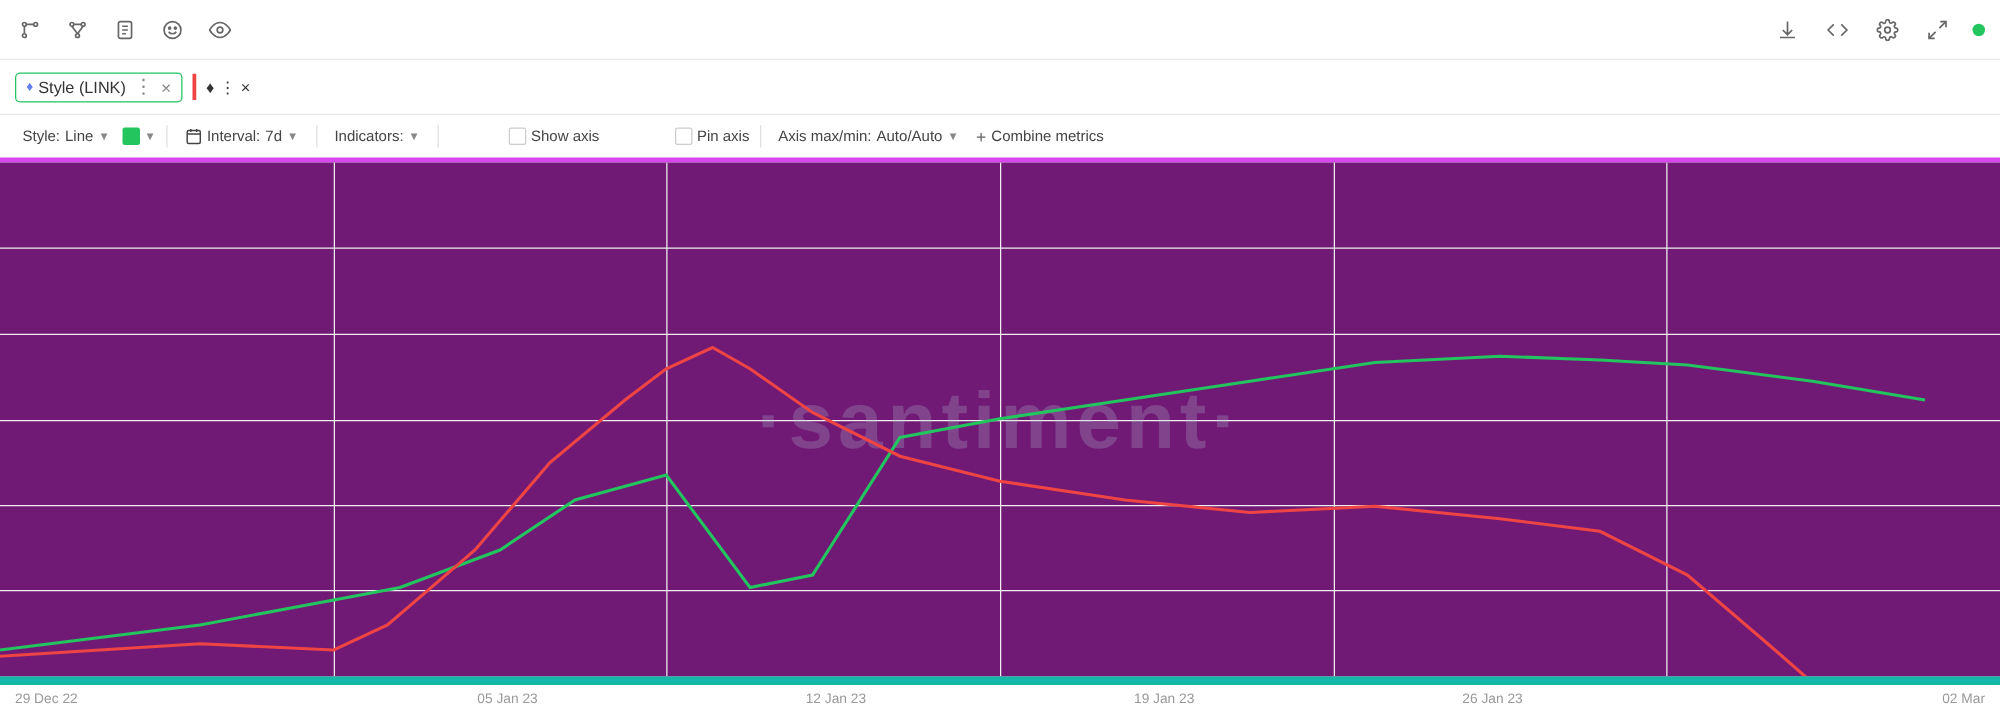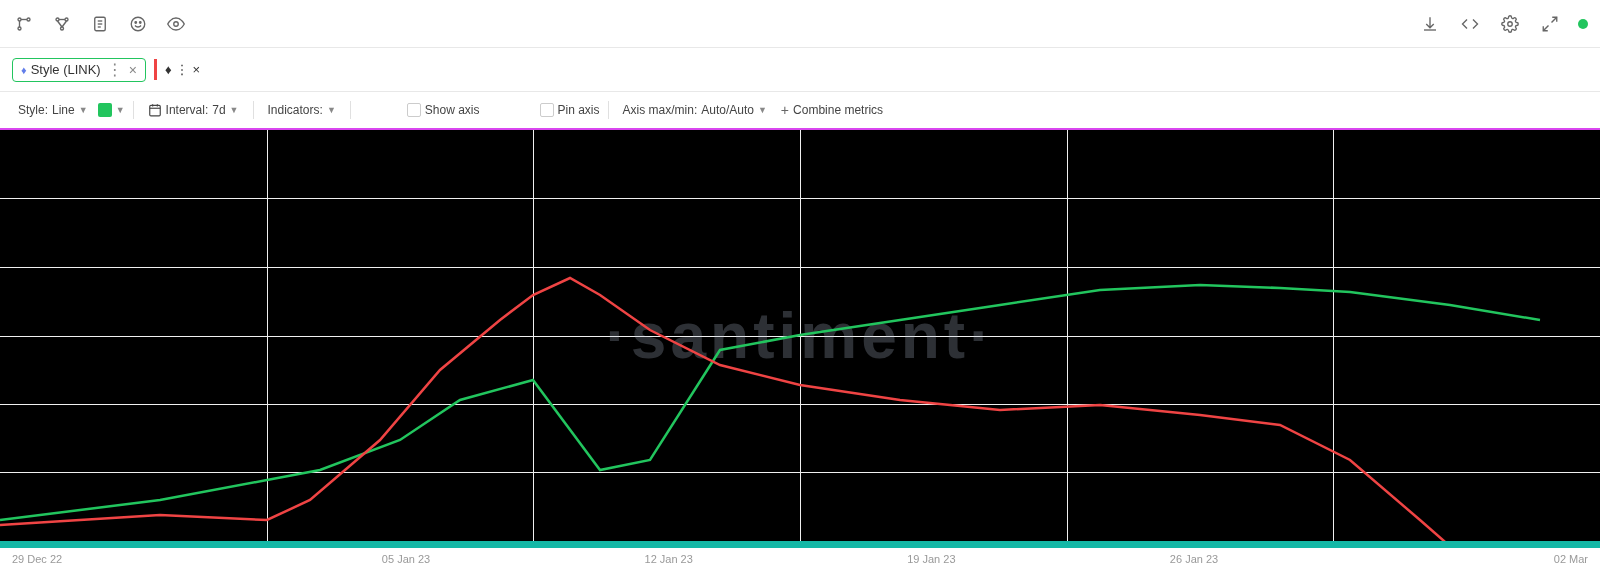--- a/index.html
+++ b/index.html
@@ -106,21 +106,21 @@
       font-size: 13px;
       background: #fff;
       color: #333;
     }
 
     .toolbar-section {
       display: flex;
       align-items: center;
       padding: 4px 12px;
       gap: 4px;
-      border-bottom: 2px solid #d946ef;
+      border-bottom: 4px solid #d946ef;
       height: 38px;
     }
 
     .toolbar-item {
       display: flex;
       align-items: center;
       gap: 4px;
       font-size: 12px;
       color: #444;
       cursor: pointer;
@@ -172,21 +172,21 @@
       font-size: 12px;
       color: #444;
       cursor: pointer;
       margin-left: 4px;
     }
 
     .chart-area {
       position: relative;
       width: 100%;
       height: calc(569px - 48px - 44px - 38px - 28px);
-      background: #000000;
+      background: #701a75;
       overflow: hidden;
     }
 
     .watermark {
       position: absolute;
       top: 50%;
       left: 50%;
       transform: translate(-50%, -50%);
       font-size: 64px;
       font-weight: 700;

